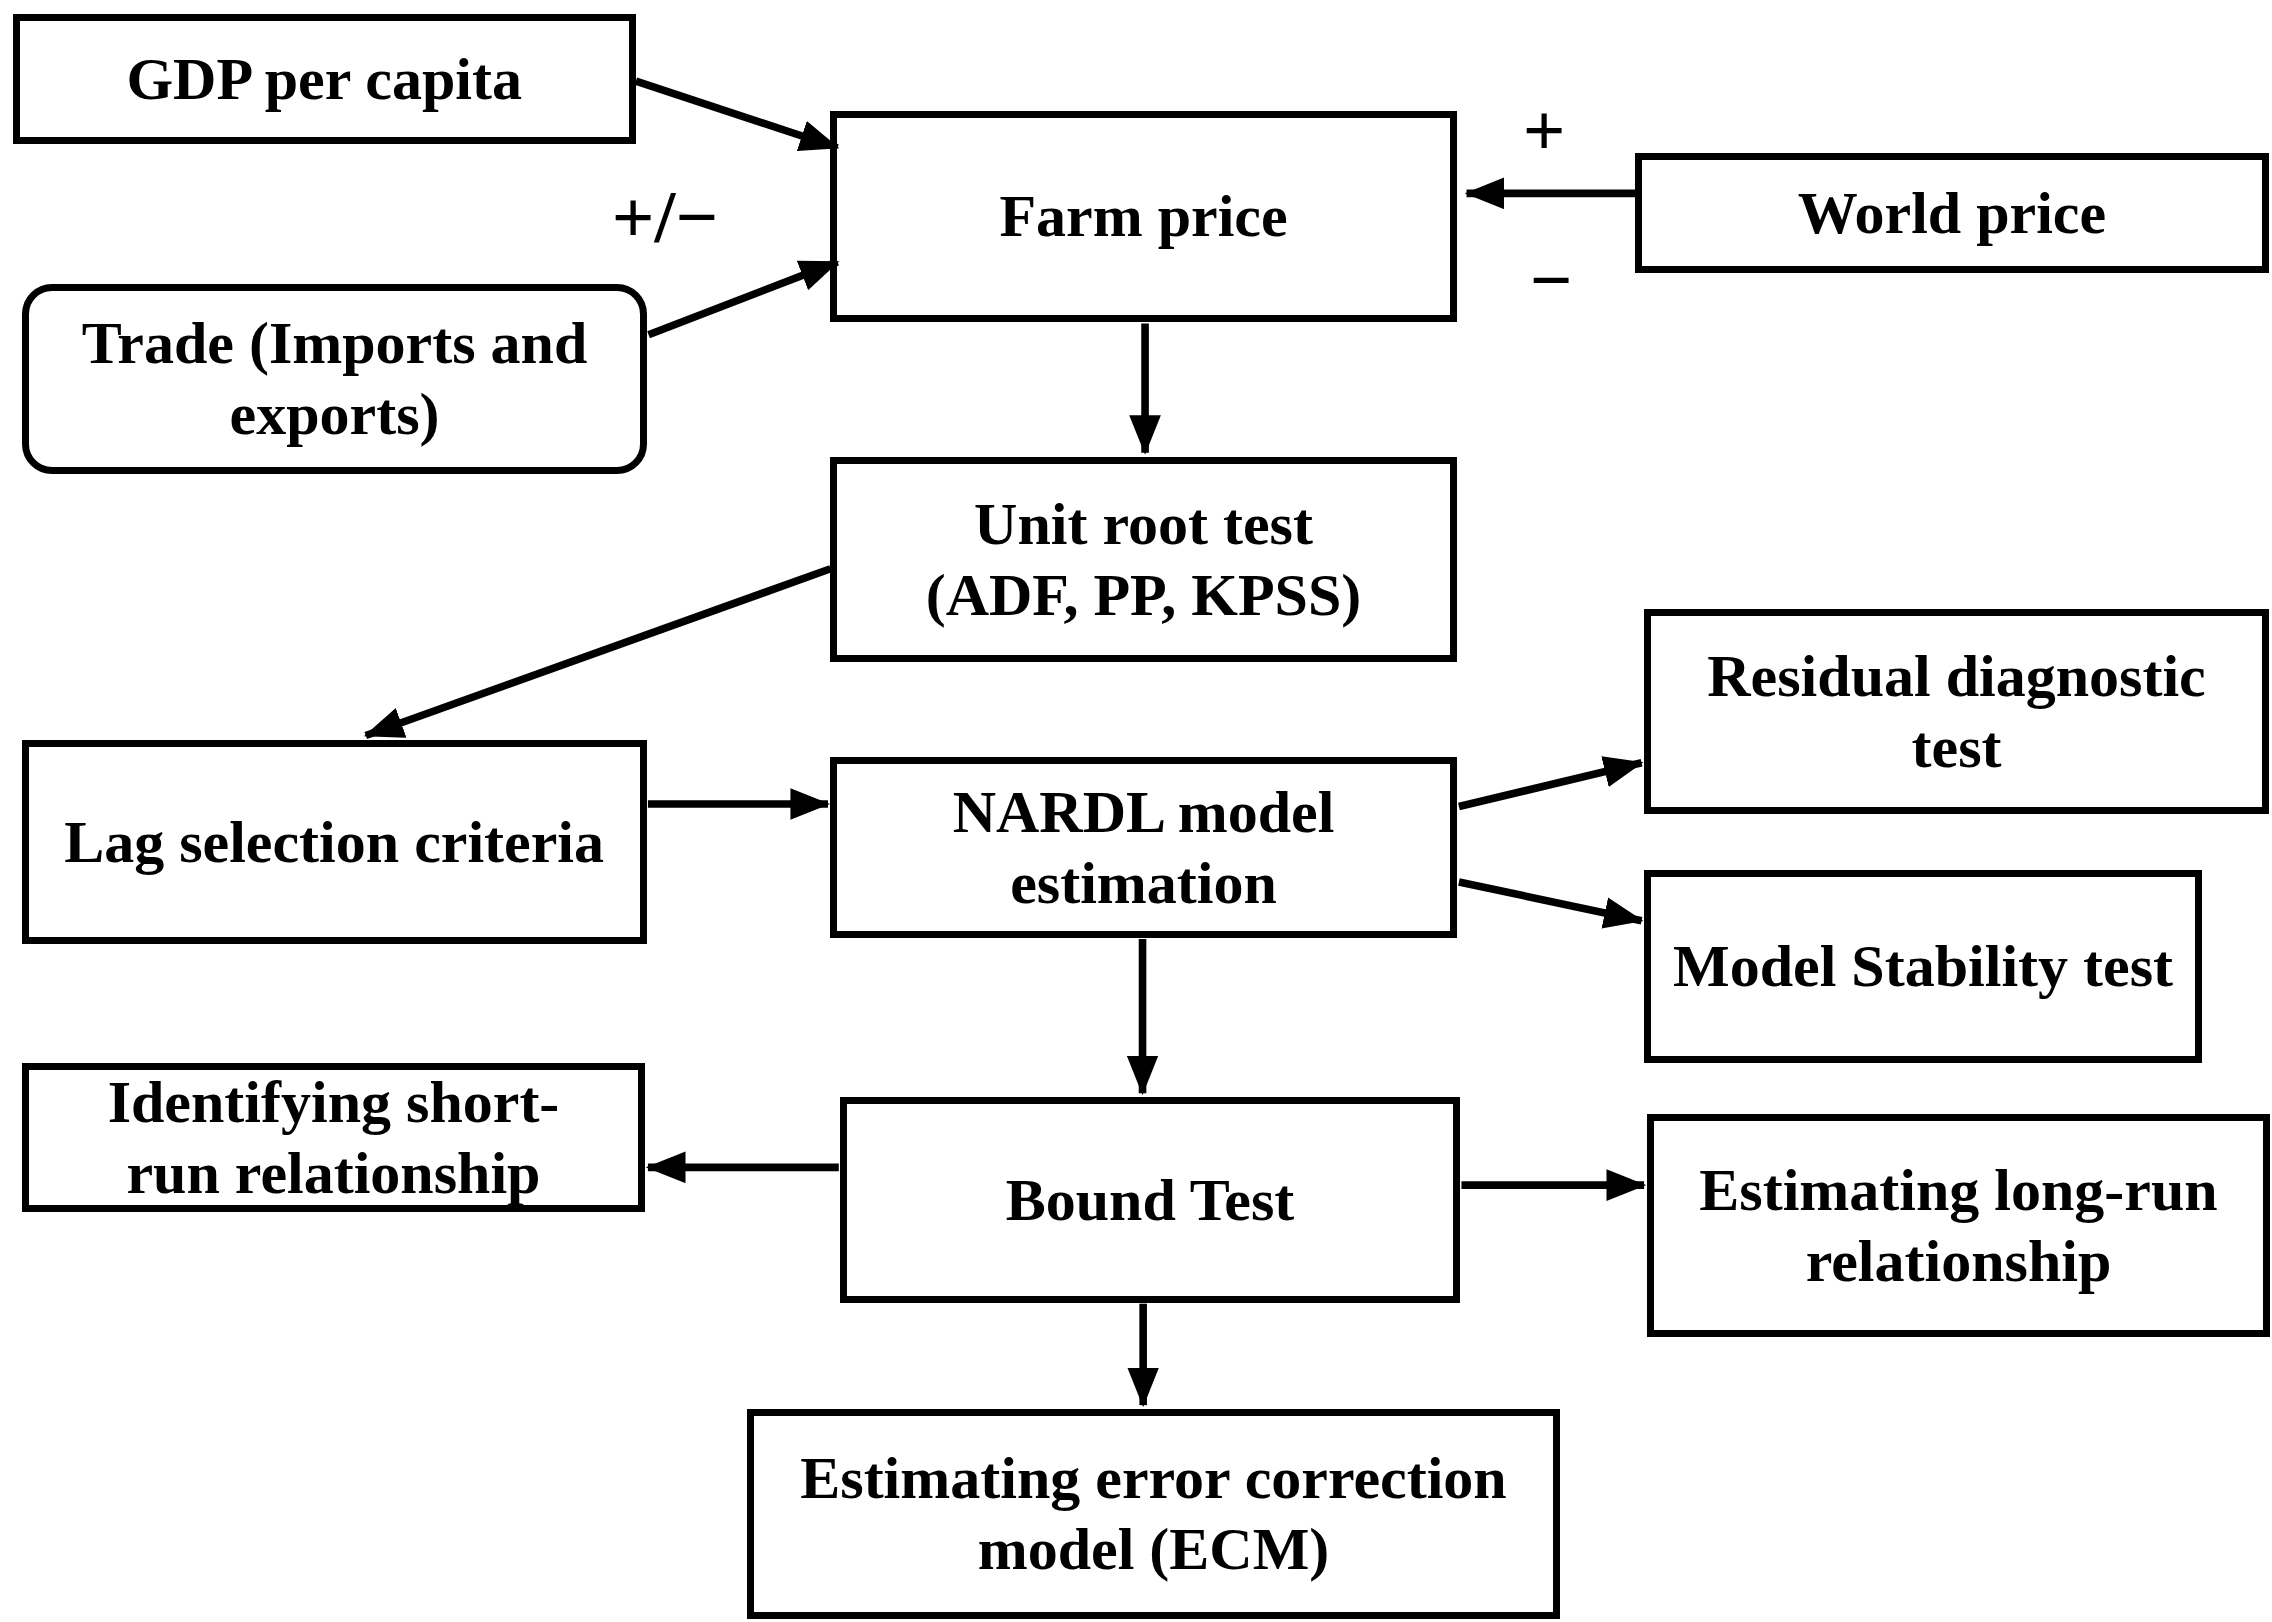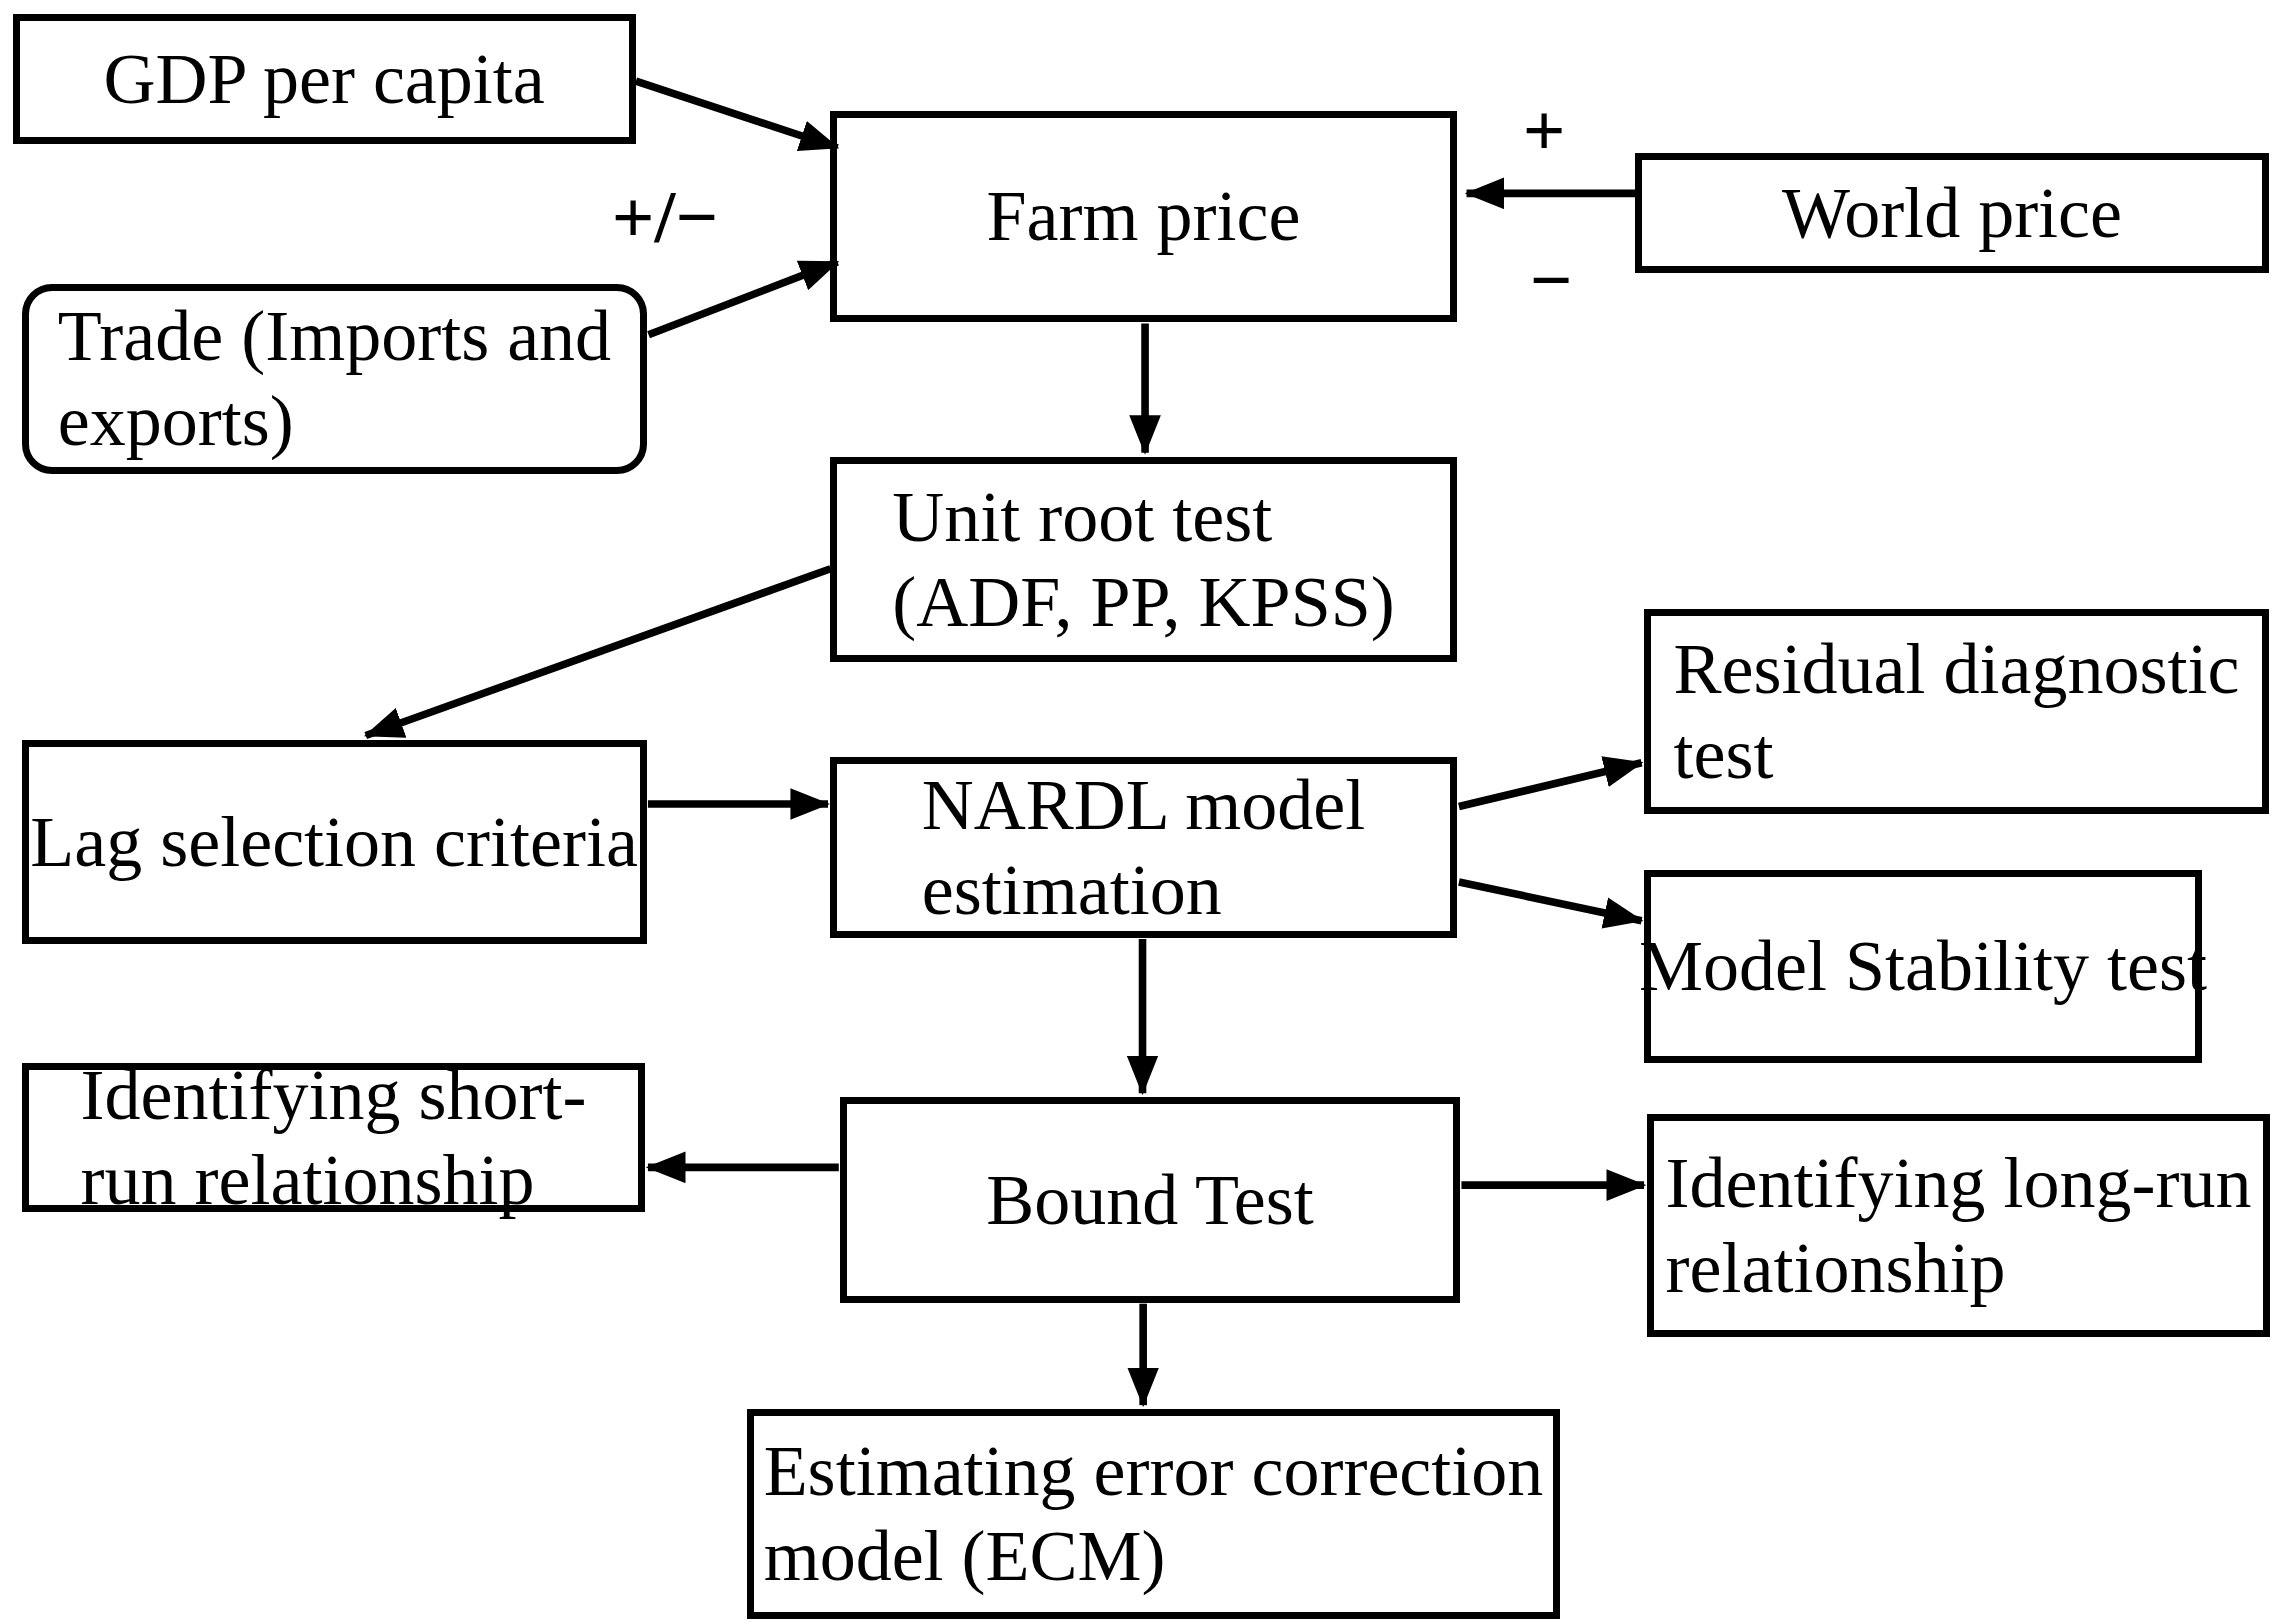--- a/index.html
+++ b/index.html
@@ -14,23 +14,24 @@
     background:var(--bg); overflow:hidden;
   }
   .arrows {
     position:absolute; left:0; top:0; width:2273px; height:1622px;
     color:var(--ink); pointer-events:none; z-index:2;
   }
   .node {
     position:absolute; box-sizing:border-box;
     border:7.6px solid var(--ink); background:var(--bg);
     display:flex; align-items:center; justify-content:center;
-    white-space:pre;
-    font-size:72px; line-height:1.18; color:var(--ink);
+    text-align:center; white-space:pre;
+    font-size:60px; line-height:1.18; color:var(--ink);
     z-index:1;
+    font-weight:bold;
   }
   .sign {
     position:absolute; transform:translate(-50%,-50%);
     font-size:75px; font-weight:bold; color:var(--ink);
     z-index:3; line-height:1;
   }
   
   .n-gdp       { left:12.7px;   top:14px;   width:623px;  height:130px; }
   .n-trade     { left:22px;   top:284px;  width:625px;  height:190px;border-radius:30px; }
   .n-farm      { left:830px; top:111px;  width:627px;  height:211px; }
@@ -82,21 +83,21 @@
 (ADF, PP, KPSS)</div>
   <div class="node n-lag">Lag selection criteria</div>
   <div class="node n-residual">Residual diagnostic
 test</div>
   <div class="node n-nardl">NARDL model
 estimation</div>
   <div class="node n-stability">Model Stability test</div>
   <div class="node n-bound">Bound Test</div>
   <div class="node n-shortrun">Identifying short-
 run relationship</div>
-  <div class="node n-longrun">Identifying long-run
+  <div class="node n-longrun">Estimating long-run
 relationship</div>
   <div class="node n-ecm">Estimating error correction
 model (ECM)</div>
 
   <div class="sign s-plusminus">+/−</div>
   <div class="sign s-plus">+</div>
   <div class="sign s-minus">−</div>
 
 </div>
 

